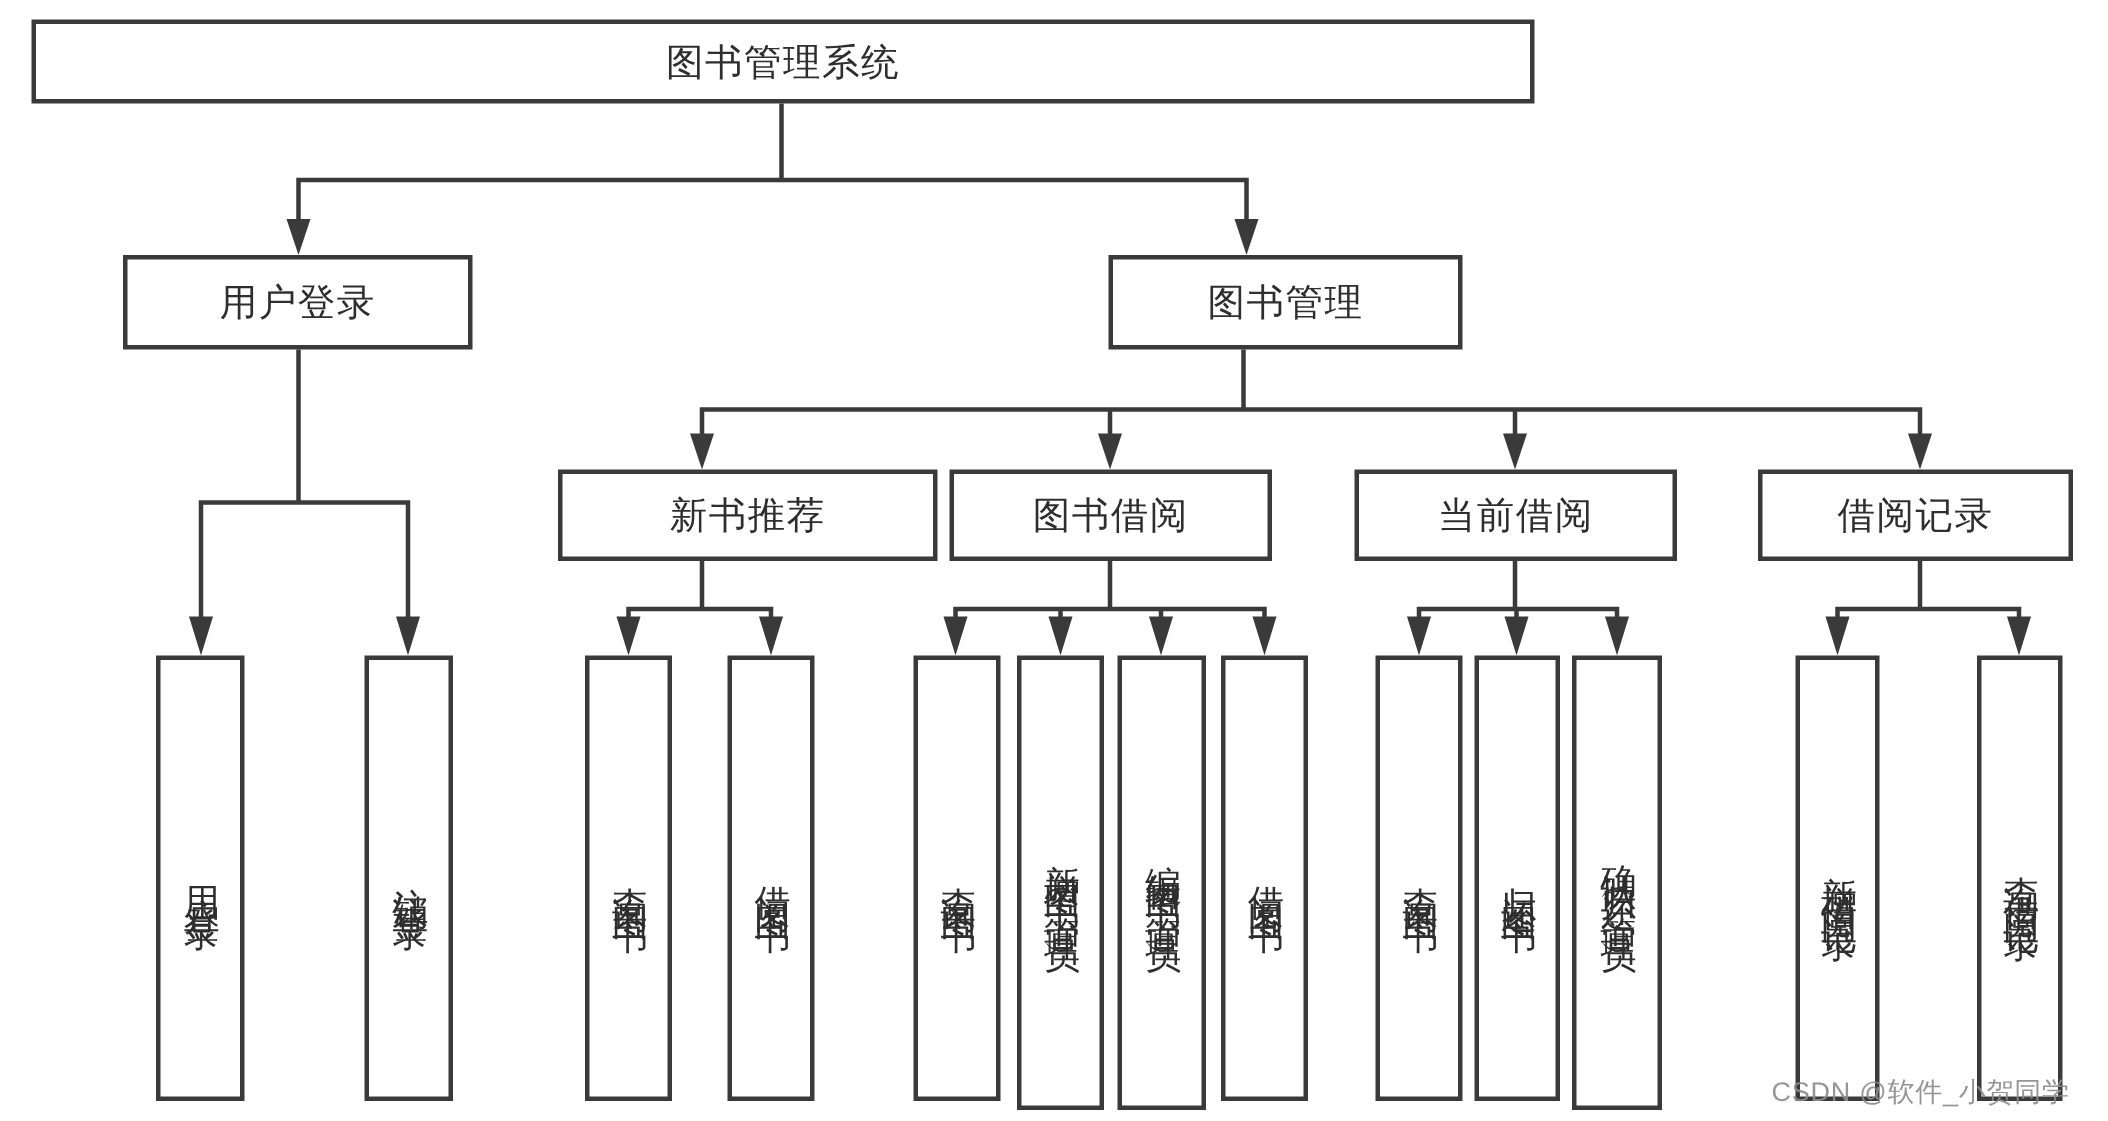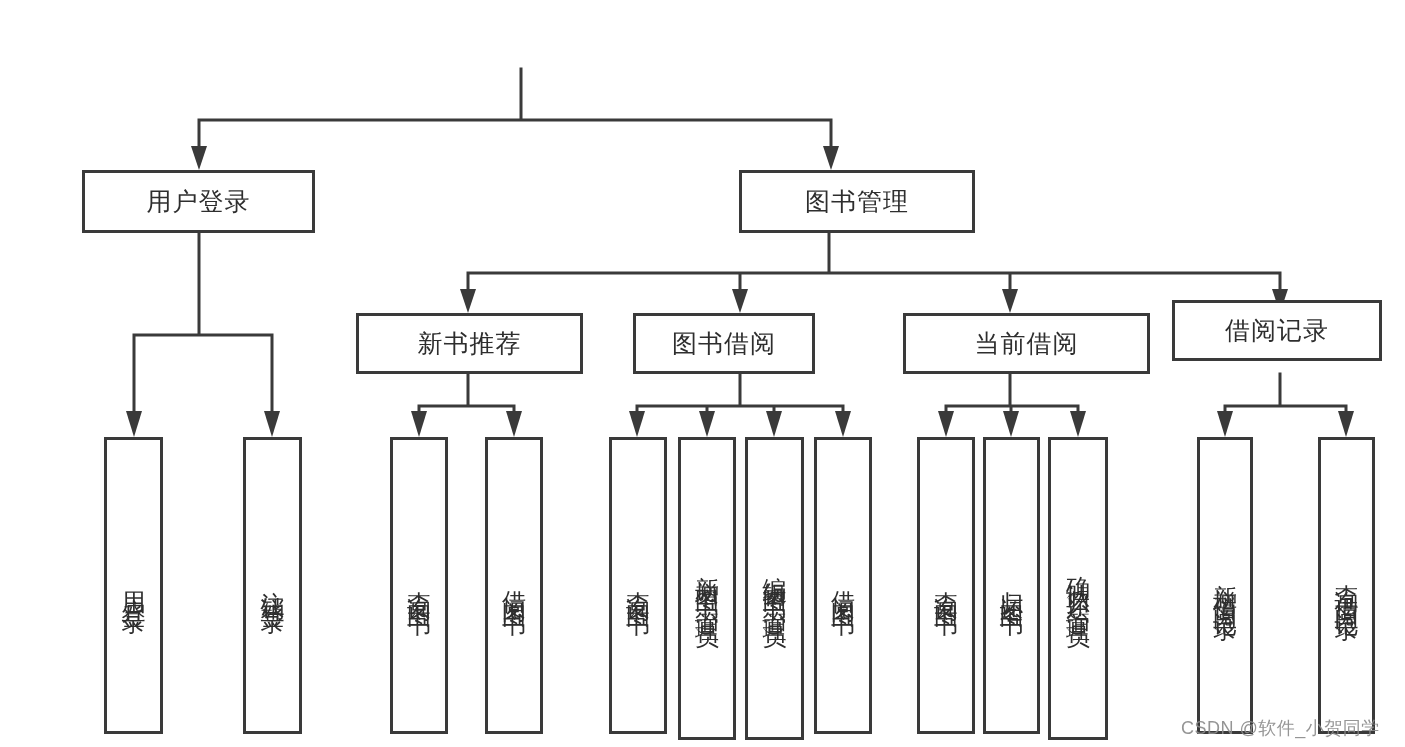--- a/index.html
+++ b/index.html
@@ -98,38 +98,41 @@
     <polygon class="arrow" points="699,411 715,411 707,437"></polygon>
     <polygon class="arrow" points="766,411 782,411 774,437"></polygon>
     <polygon class="arrow" points="835,411 851,411 843,437"></polygon>
     <polygon class="arrow" points="938,411 954,411 946,437"></polygon>
     <polygon class="arrow" points="1003,411 1019,411 1011,437"></polygon>
     <polygon class="arrow" points="1070,411 1086,411 1078,437"></polygon>
     <polygon class="arrow" points="1217,411 1233,411 1225,437"></polygon>
     <polygon class="arrow" points="1338,411 1354,411 1346,437"></polygon>
   </svg>
 
+  <div class="box" style="left:21px; top:13px; width:1002px; height:56px;">
+    <span class="hlabel">图书管理系统</span>
+  </div>
 
   <div class="box" style="left:82px; top:170px; width:233px; height:63px;">
     <span class="hlabel">用户登录</span>
   </div>
   <div class="box" style="left:711px; top:170px; width:236px; height:63px;margin-left:28px;">
     <span class="hlabel">图书管理</span>
   </div>
 
-  <div class="box" style="left:356px; top:313px; width:227px; height:61px;">
+  <div class="box" style="left:372px; top:313px; width:253px; height:61px;">
     <span class="hlabel">新书推荐</span>
   </div>
-  <div class="box" style="left:633px; top:313px; width:182px; height:61px;">
+  <div class="box" style="left:633px; top:313px; width:215px; height:61px;">
     <span class="hlabel">图书借阅</span>
   </div>
-  <div class="box" style="left:903px; top:313px; width:247px; height:61px;">
+  <div class="box" style="left:903px; top:313px; width:215px; height:61px;">
     <span class="hlabel">当前借阅</span>
   </div>
-  <div class="box" style="left:1172px; top:300px; width:210px; height:61px;">
+  <div class="box" style="left:1172px; top:313px; width:210px; height:61px;">
     <span class="hlabel">借阅记录</span>
   </div>
 
   <div class="box" style="left:104px; top:437px; width:59px; height:297px;">
     <span class="vtext">用户登录</span>
   </div>
   <div class="box" style="left:243px; top:437px; width:59px; height:297px;">
     <span class="vtext">注销登录</span>
   </div>
 

